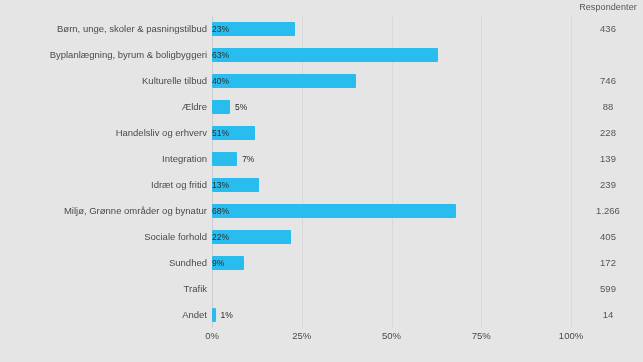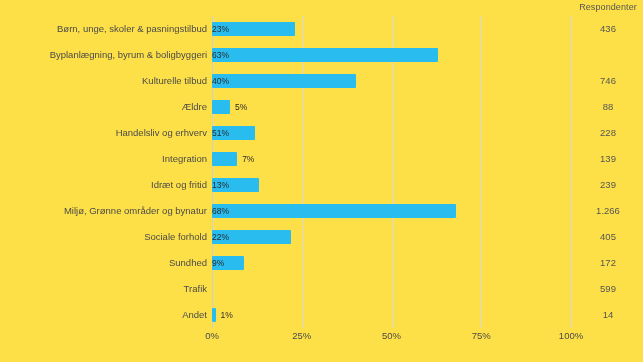--- a/index.html
+++ b/index.html
@@ -12,21 +12,21 @@
     height: 362px;
     font-family: "Liberation Sans", sans-serif;
     color: #3c3c3c;
     overflow: hidden;
   }
 
   .chart-root {
     position: relative;
     width: 643px;
     height: 362px;
-    background: #fde047;
+    background: #e5e5e5;
   }
 
   
   .resp-header {
     position: absolute;
     top: 2px;
     left: 576px;
     width: 64px;
     text-align: center;
     font-size: 9px;

